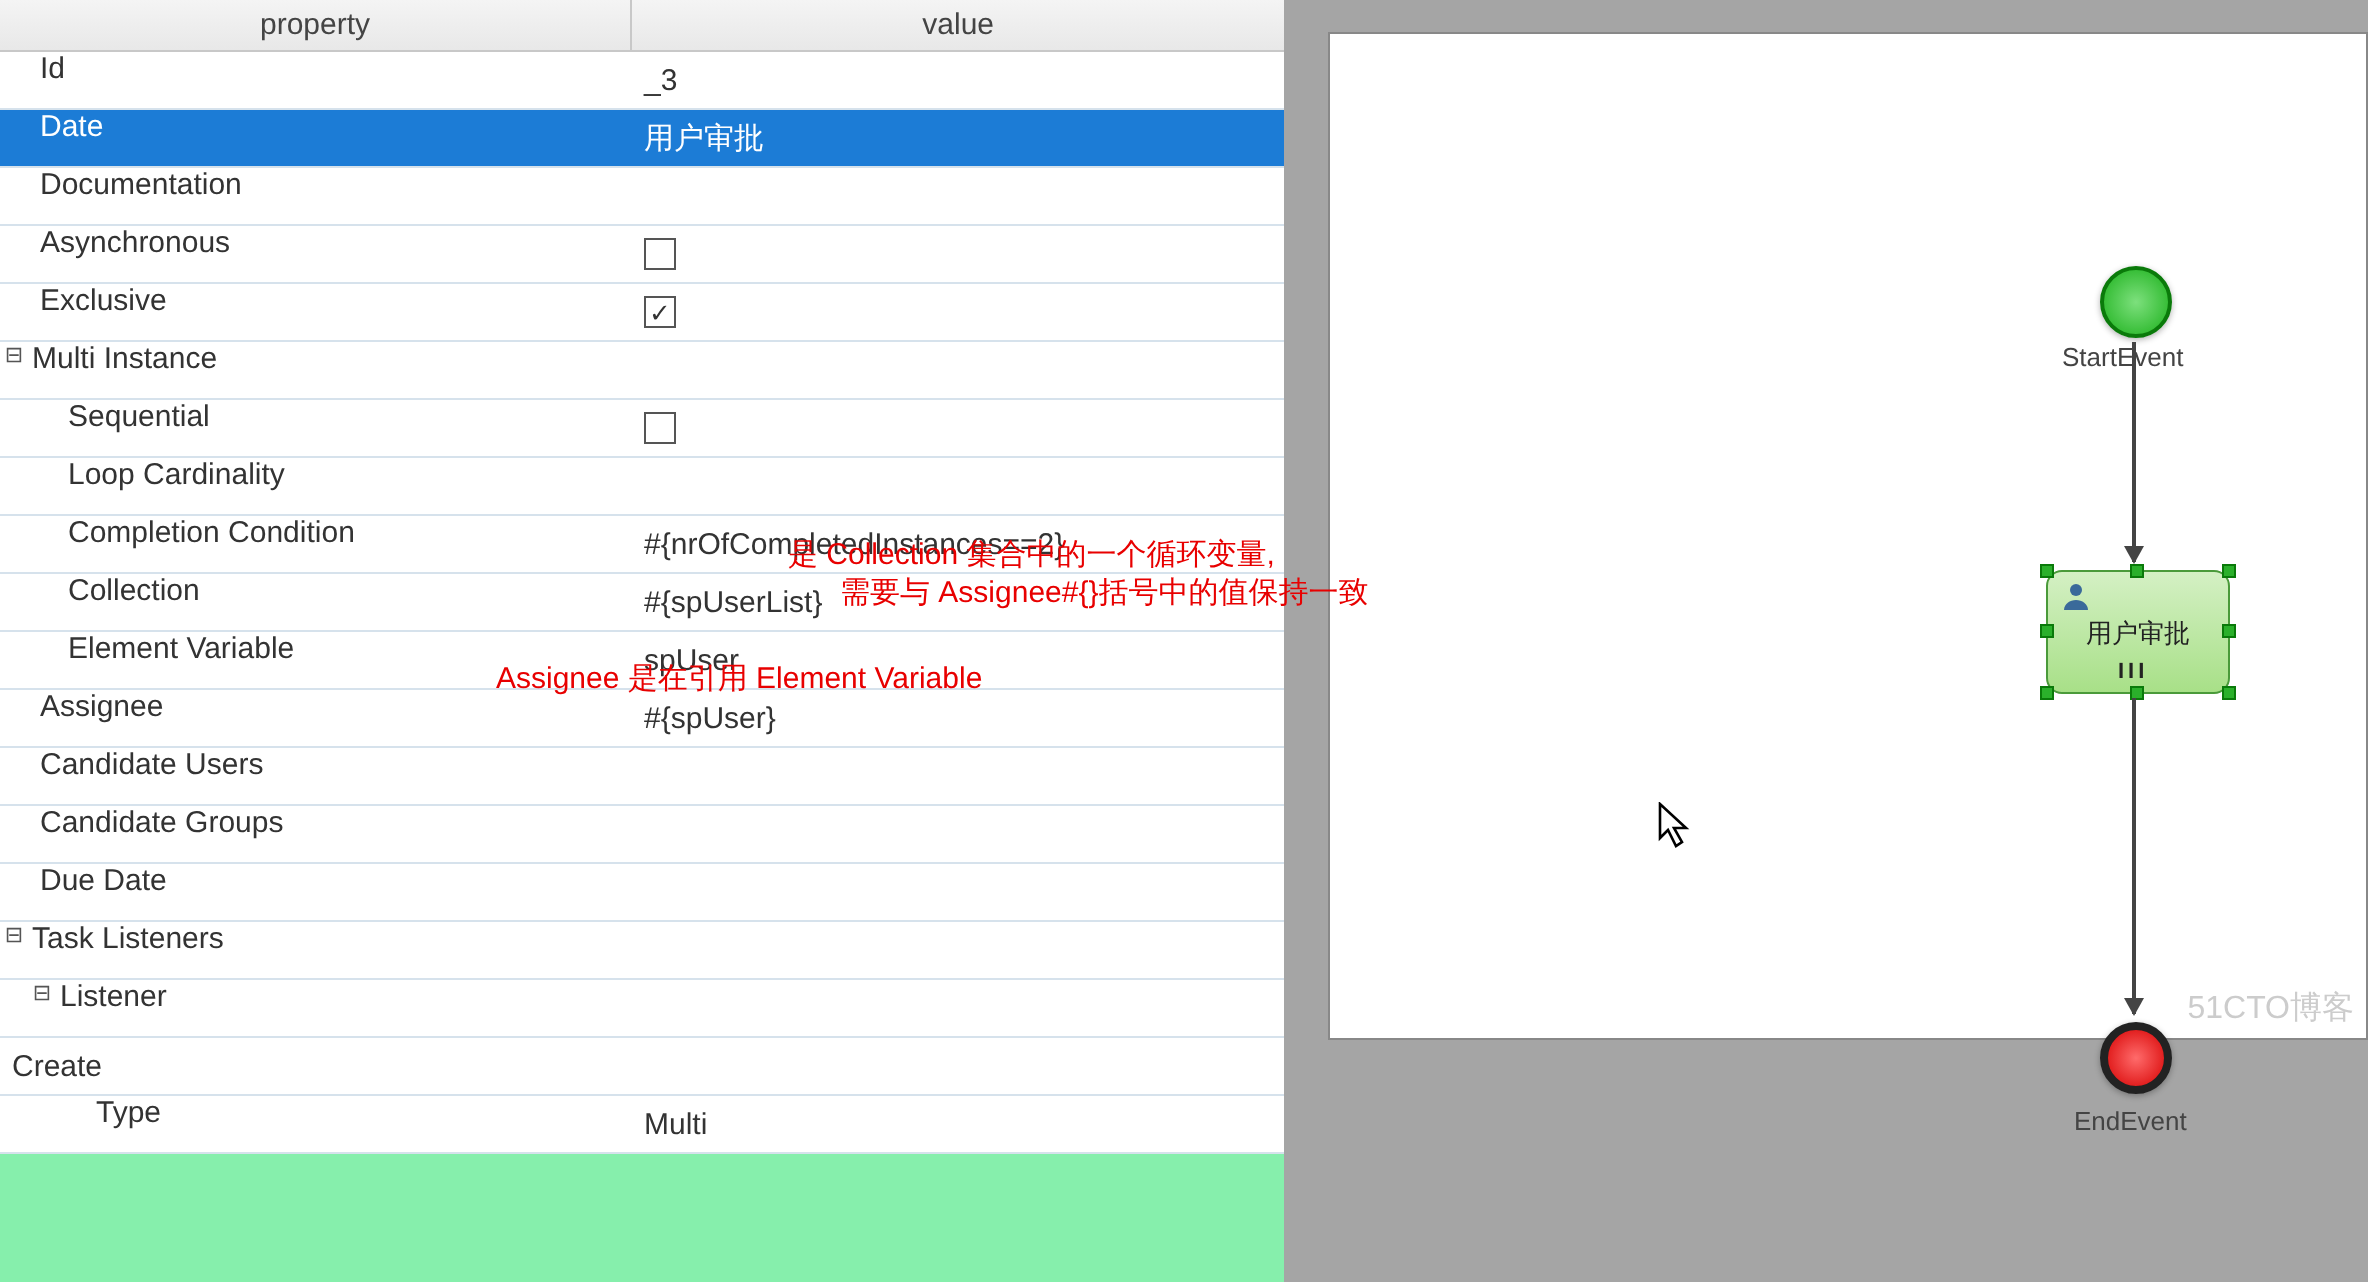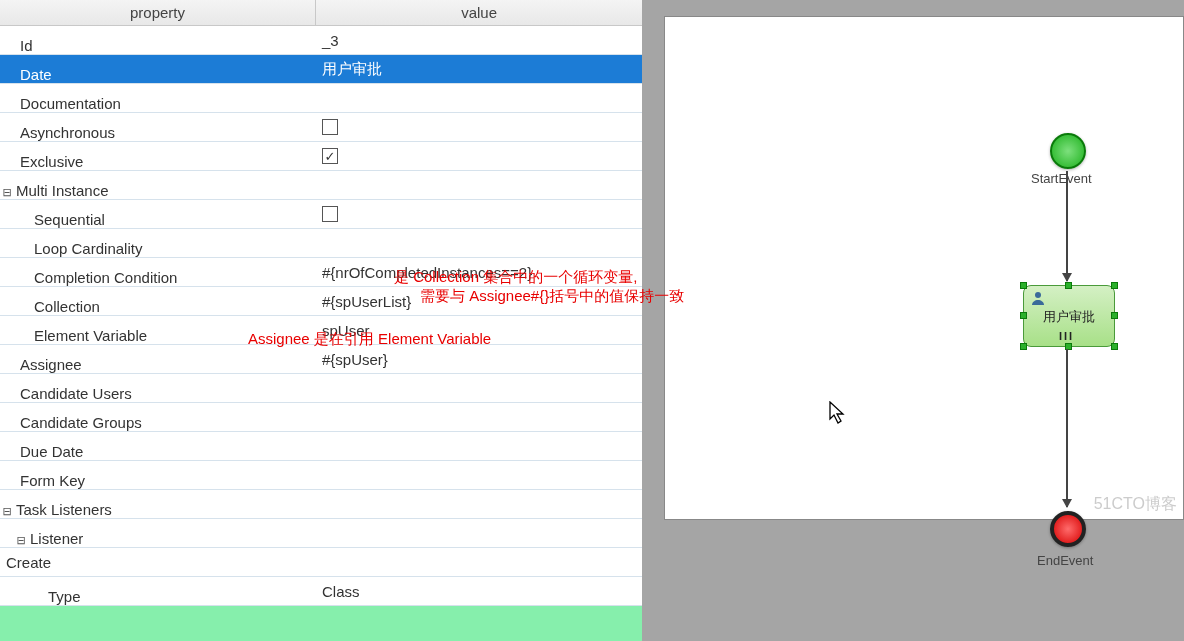--- a/index.html
+++ b/index.html
@@ -6,21 +6,21 @@
 body{font-family:"Segoe UI",Tahoma,sans-serif;font-size:15px;color:#333;width:1184px;height:641px;overflow:hidden;background:#a5a5a5}
 .app{display:flex;width:100%;height:100%}
 .left{width:662px;background:#86efac;display:flex;flex-direction:column}
 .hdr{display:flex;background:linear-gradient(#f4f4f4,#e8e8e8);border-bottom:1px solid #c8c8c8;height:26px}
 .hdr-cell{text-align:center;color:#444;font-size:15px;line-height:26px}
 .hdr-prop{width:316px;border-right:1px solid #c8c8c8}
 .hdr-val{flex:1}
 .grid{flex:1;overflow:hidden}
 .row{display:flex;height:29px;align-items:center;border-bottom:1px solid #d6e2ec;background:#fff}
 .row.sel{background:#1c7cd6;color:#fff}
-.cell-p{width:316px;display:flex;align-items:flex-end;height:100%}
+.cell-p{width:316px;display:flex;align-items:flex-start;height:100%}
 .cell-v{flex:1;padding-left:6px;display:flex;align-items:center;height:100%}
 .tw{width:14px;display:inline-flex;justify-content:center;color:#555;font-size:11px;cursor:pointer}
 .lbl{padding-left:2px;white-space:nowrap}
 .ind0{padding-left:18px}
 .ind1{padding-left:32px}
 .ind2{padding-left:46px}
 .grp0{padding-left:0}
 .grp1{padding-left:14px}
 .cb{width:16px;height:16px;border:1px solid #555;background:#fff;display:inline-flex;align-items:center;justify-content:center;font-size:13px;color:#333}
 .divider{width:6px;background:#a5a5a5}
@@ -147,47 +147,41 @@
           </div>
           <div class="cell-v"></div>
         </div>
         <div class="row">
           <div class="cell-p ind0">
             <span class="lbl">Due Date</span>
           </div>
           <div class="cell-v"></div>
         </div>
         <div class="row">
-          <div class="cell-p ind0">
-            <span class="lbl">Form Key</span>
-          </div>
-          <div class="cell-v"></div>
-        </div>
-        <div class="row">
           <div class="cell-p grp0">
             <span class="tw">⊟</span>
             <span class="lbl">Task Listeners</span>
           </div>
           <div class="cell-v"></div>
         </div>
         <div class="row">
           <div class="cell-p grp1">
             <span class="tw">⊟</span>
             <span class="lbl">Listener</span>
           </div>
           <div class="cell-v"></div>
         </div>
         <div class="row">
           <div class="cell-v">Create</div>
         </div>
         <div class="row">
           <div class="cell-p ind2">
             <span class="lbl">Type</span>
           </div>
-          <div class="cell-v">Class</div>
+          <div class="cell-v">Multi</div>
         </div>
       </div>
   </div>
   <div class="divider"></div>
   <div class="right">
     <div class="canvas">
       <div class="start-ev"></div>
       <div class="start-lbl">StartEvent</div>
       <div class="arrow a1"></div>
       <div class="task">

